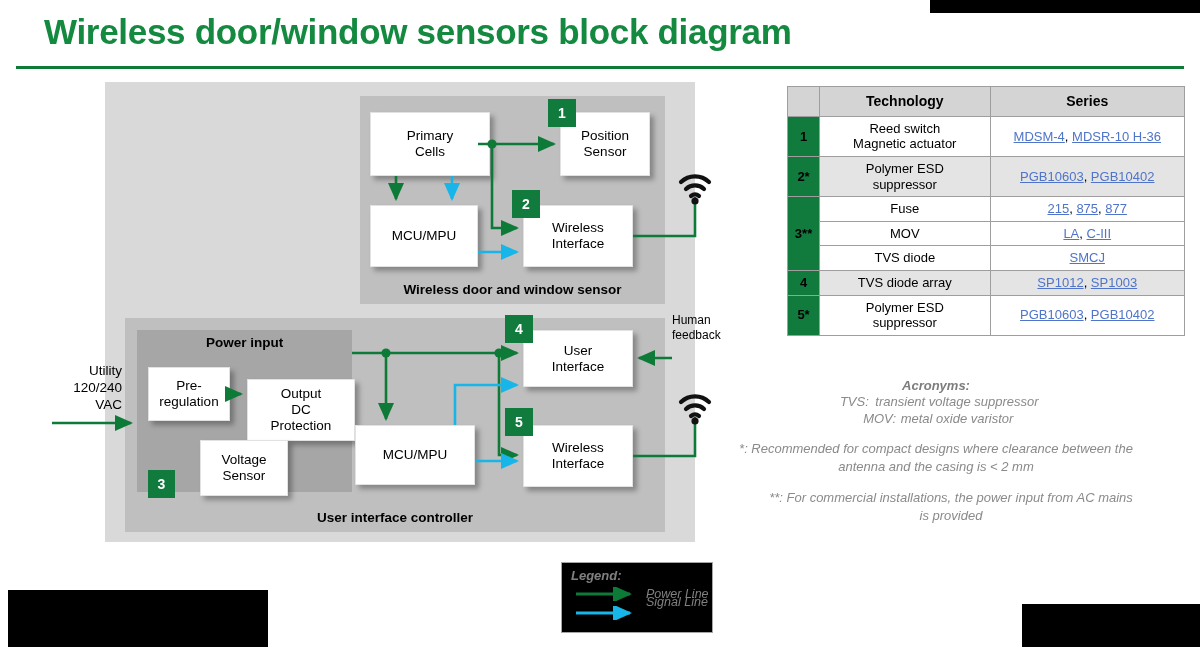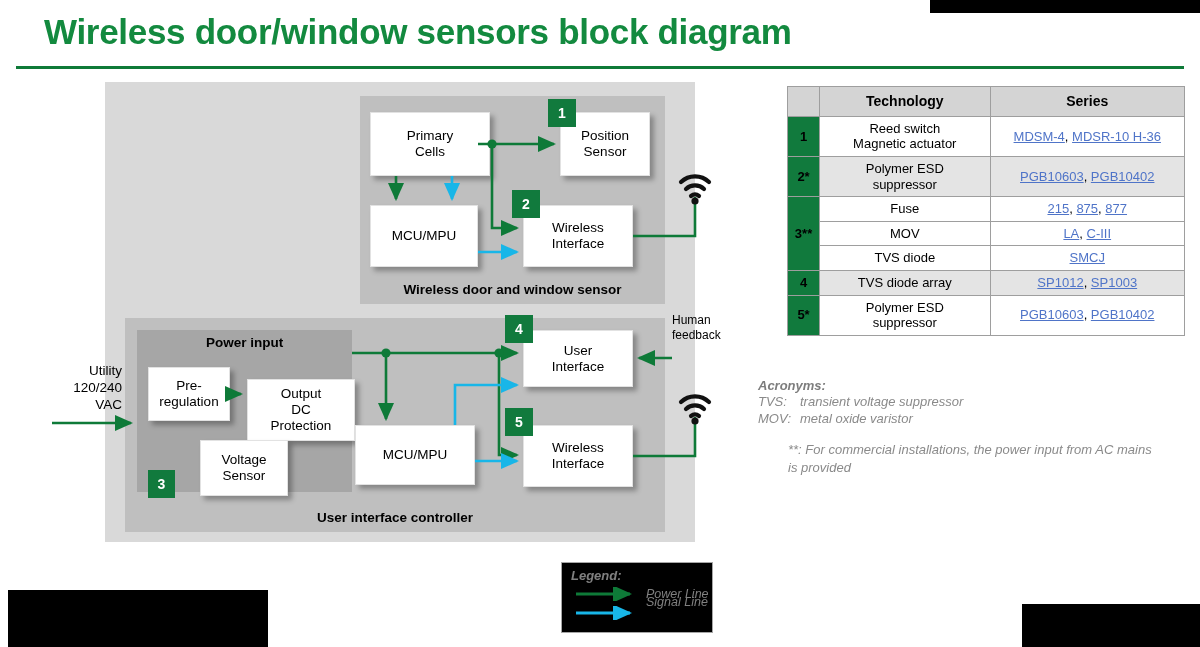--- a/index.html
+++ b/index.html
@@ -118,21 +118,21 @@
   td.badge-cell{
     background:#117a3d;color:#ffffff;font-weight:bold;font-size:15px;
     border-color:#117a3d;
   }
   tr.row-white td{background:#ffffff;}
   tr.row-gray td{background:#e4e4e4;}
   tr.row-white td.badge-cell,tr.row-gray td.badge-cell{background:#117a3d;}
   .lnk{color:#4f74c8;text-decoration:underline;}
 
   
-  #notes{position:absolute;left:758px;top:378px;width:400px;color:#8a8a8a;font-style:italic;}
+  #notes{position:absolute;left:736px;top:378px;width:400px;color:#8a8a8a;font-style:italic;text-align:center;}
   #acronyms-title{font-size:13px;font-weight:bold;color:#7d7d7d;}
   .acr-row{font-size:13px;line-height:1.32;}
   .acr-key{display:inline-block;width:42px;}
   #note-star{font-size:13px;line-height:1.35;margin-top:13px;}
   #note-dstar{font-size:13px;line-height:1.35;margin-top:14px;padding-left:6px;margin-left:24px;}
 </style>
 </head>
 <body>
 
 <div id="page-title">Wireless door/window sensors block diagram</div>
@@ -329,18 +329,19 @@
 </table>
 
 <div id="notes">
   <div id="acronyms-title">Acronyms:</div>
   <div class="acr-row">
     <span class="acr-key">TVS:</span><span>transient voltage suppressor</span>
   </div>
   <div class="acr-row">
     <span class="acr-key">MOV:</span><span>metal oxide varistor</span>
   </div>
+  <div id="note-star">*: Recommended for compact designs where clearance between the antenna and the casing is &lt; 2 mm</div>
   <div id="note-dstar">**: For commercial installations, the power input from AC mains is provided</div>
 </div>
 
 <div class="redact" id="redact-top-right"></div>
 <div class="redact" id="redact-bottom-left"></div>
 <div class="redact" id="redact-bottom-right"></div>
 
 </body></html>

